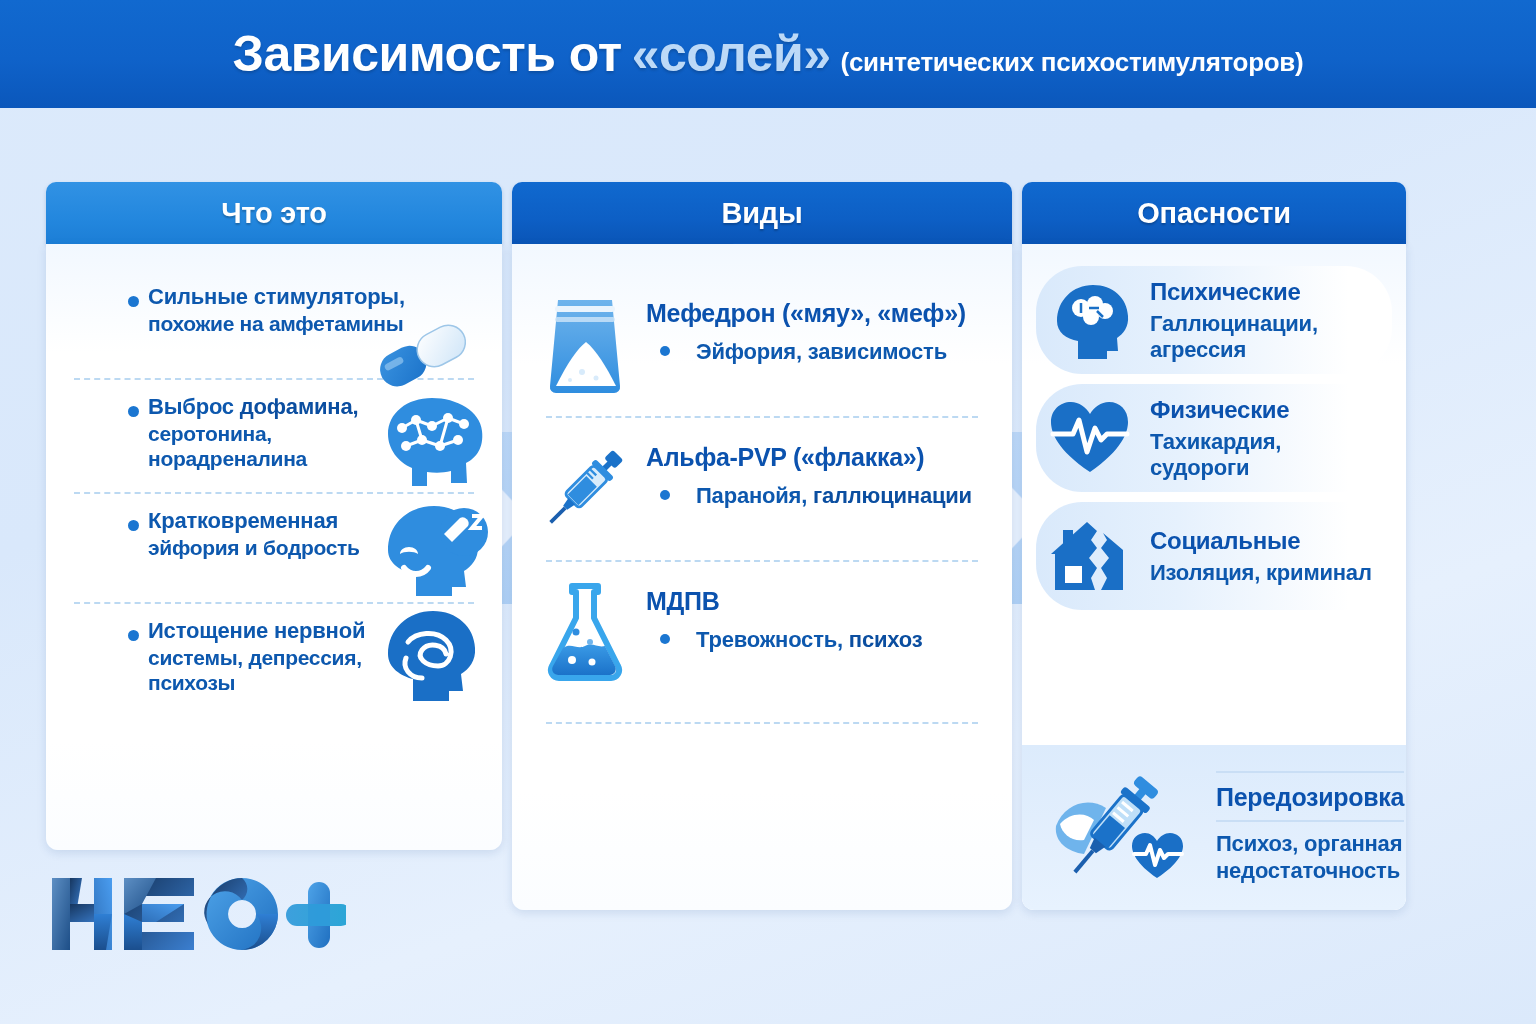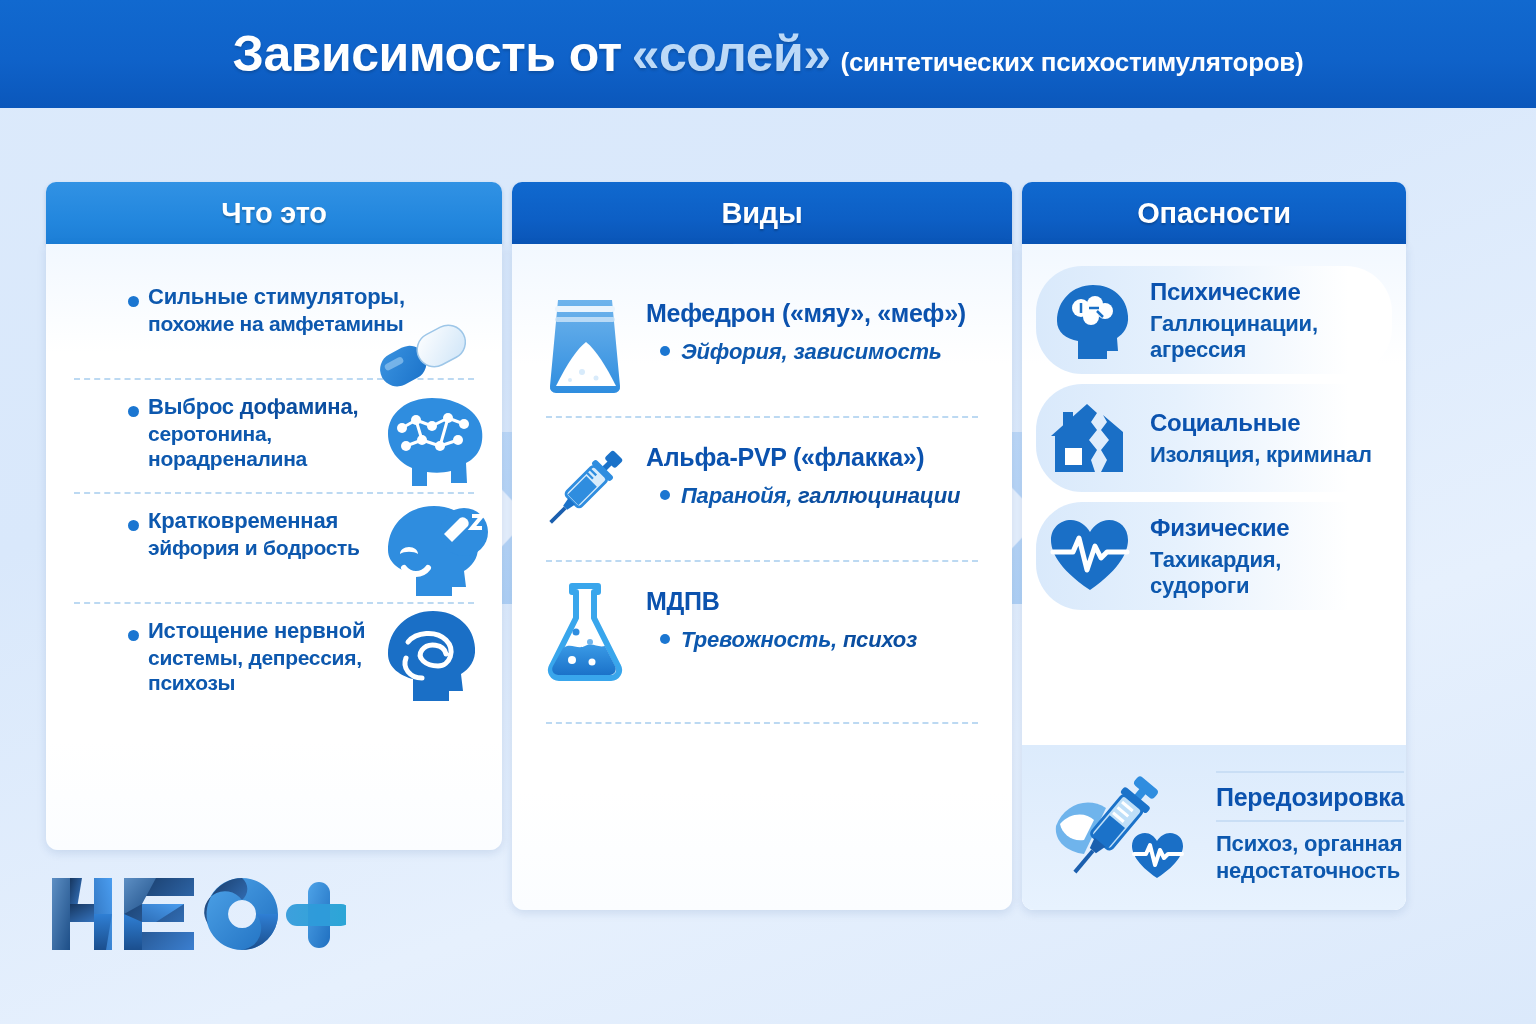--- a/index.html
+++ b/index.html
@@ -89,21 +89,21 @@
   }
   .c1-icon{ position:absolute; right:18px; top:10px; }
 
   
   .c2-list{ padding:34px 0 0 0; }
   .c2-item{ display:flex; align-items:flex-start; gap:18px; padding:6px 28px 14px 30px; min-height:126px;}
   .c2-ico{ flex:0 0 auto; width:86px; display:flex; justify-content:center; padding-top:6px;}
   .c2-txt{ flex:1 1 auto; padding-top:14px; }
   .c2-title{ font-size:25px; font-weight:bold; color:#0b52ae; letter-spacing:-0.3px; line-height:1.2;}
   .c2-title .nm{ font-weight:600; }
-  .c2-bullet{ display:flex; align-items:baseline; gap:11px; margin-top:11px; padding-left:14px;font-style:italic;}
+  .c2-bullet{ display:flex; align-items:baseline; gap:26px; margin-top:11px; padding-left:14px;}
   .c2-bullet .dot{ width:10px;height:10px;border-radius:50%;background:#1b76d1; flex:0 0 auto; position:relative; top:-3px;}
   .c2-bullet span{ font-size:22px; color:#0d58ae; font-weight:600; letter-spacing:-0.2px;}
   .c2-bullet span b{ font-weight:bold; color:#0b4ea0; }
   .dash2{ height:0; border-top:2px dashed #bcd9f2; margin:4px 34px 4px 34px; }
 
   
   .c3-list{ padding:22px 0 6px 0; }
   .c3-item{
     position:relative; display:flex; align-items:center; gap:16px;
     margin:0 14px 10px 14px; padding:10px 14px 10px 10px;
@@ -383,42 +383,42 @@
         </div>
         <div class="c3-txt">
           <div class="c3-title">Психические</div>
           <div class="c3-sub">Галлюцинации, агрессия</div>
         </div>
       </div>
 
       <div class="c3-item">
         <div class="c3-ico">
           <svg width="86" height="80" viewBox="0 0 86 80">
+            <path d="M43 74 C10 52 4 34 4 24 C4 12 13 4 24 4 c8 0 15 5 19 12 C47 9 54 4 62 4 c11 0 19 8 19 20 0 10-6 28-38 50z" fill="#1a6fc6"></path>
+            <path d="M6 36 H26 L32 22 L40 54 L48 30 L54 42 L60 36 H80" stroke="#ffffff" stroke-width="5" fill="none" stroke-linejoin="round" stroke-linecap="round"></path>
+          </svg>
+        </div>
+        <div class="c3-txt">
+          <div class="c3-title">Физические</div>
+          <div class="c3-sub">Тахикардия, судороги</div>
+        </div>
+      </div>
+
+      <div class="c3-item">
+        <div class="c3-ico">
+          <svg width="86" height="80" viewBox="0 0 86 80">
             <path d="M4 38 L40 6 L50 15 L44 24 L50 32 L42 42 L50 52 L44 62 L48 74 H8 V38 z" fill="#1a6fc6"></path>
             <path d="M56 17 L76 34 V74 H54 L60 62 L54 52 L62 42 L54 32 L60 24 z" fill="#1a6fc6"></path>
             <rect x="16" y="14" width="10" height="14" fill="#1a6fc6"></rect>
             <rect x="18" y="50" width="17" height="17" fill="#ffffff"></rect>
           </svg>
         </div>
         <div class="c3-txt">
           <div class="c3-title">Социальные</div>
           <div class="c3-sub">Изоляция, криминал</div>
-        </div>
-      </div>
-
-      <div class="c3-item">
-        <div class="c3-ico">
-          <svg width="86" height="80" viewBox="0 0 86 80">
-            <path d="M43 74 C10 52 4 34 4 24 C4 12 13 4 24 4 c8 0 15 5 19 12 C47 9 54 4 62 4 c11 0 19 8 19 20 0 10-6 28-38 50z" fill="#1a6fc6"></path>
-            <path d="M6 36 H26 L32 22 L40 54 L48 30 L54 42 L60 36 H80" stroke="#ffffff" stroke-width="5" fill="none" stroke-linejoin="round" stroke-linecap="round"></path>
-          </svg>
-        </div>
-        <div class="c3-txt">
-          <div class="c3-title">Физические</div>
-          <div class="c3-sub">Тахикардия, судороги</div>
         </div>
       </div>
 
     </div>
 
     <div class="overdose">
       <div class="od-ico">
         <svg width="150" height="120" viewBox="0 0 150 120">
           <path d="M12 58 C20 36 44 28 62 40 L40 86 C24 84 10 74 12 58 z" fill="#6fb4ec"></path>
           <path d="M16 56 c10 -12 26 -12 34 -4 l-10 20 c-12 2 -22 -6 -24 -16 z" fill="#ffffff"></path>

